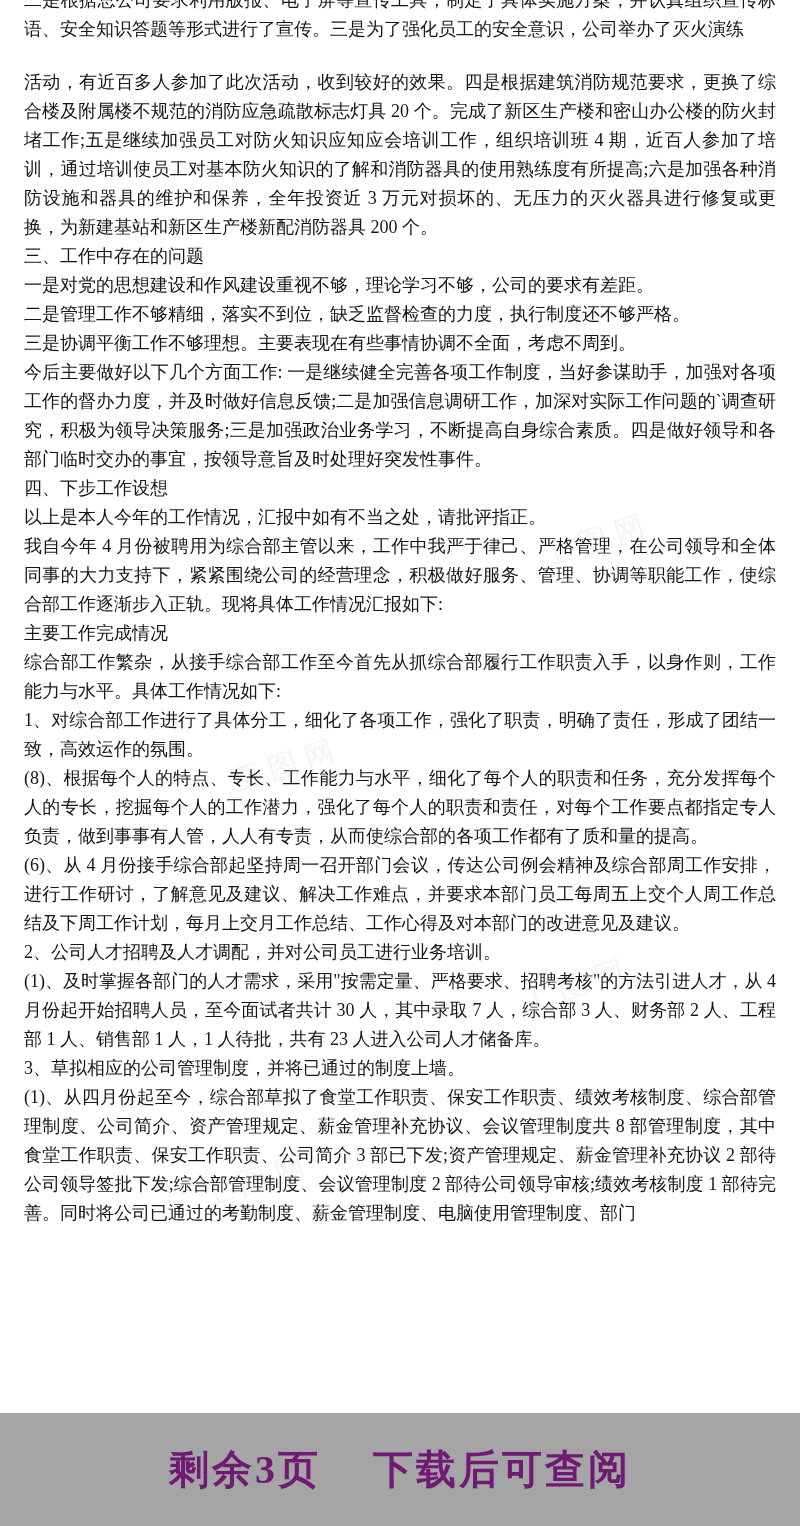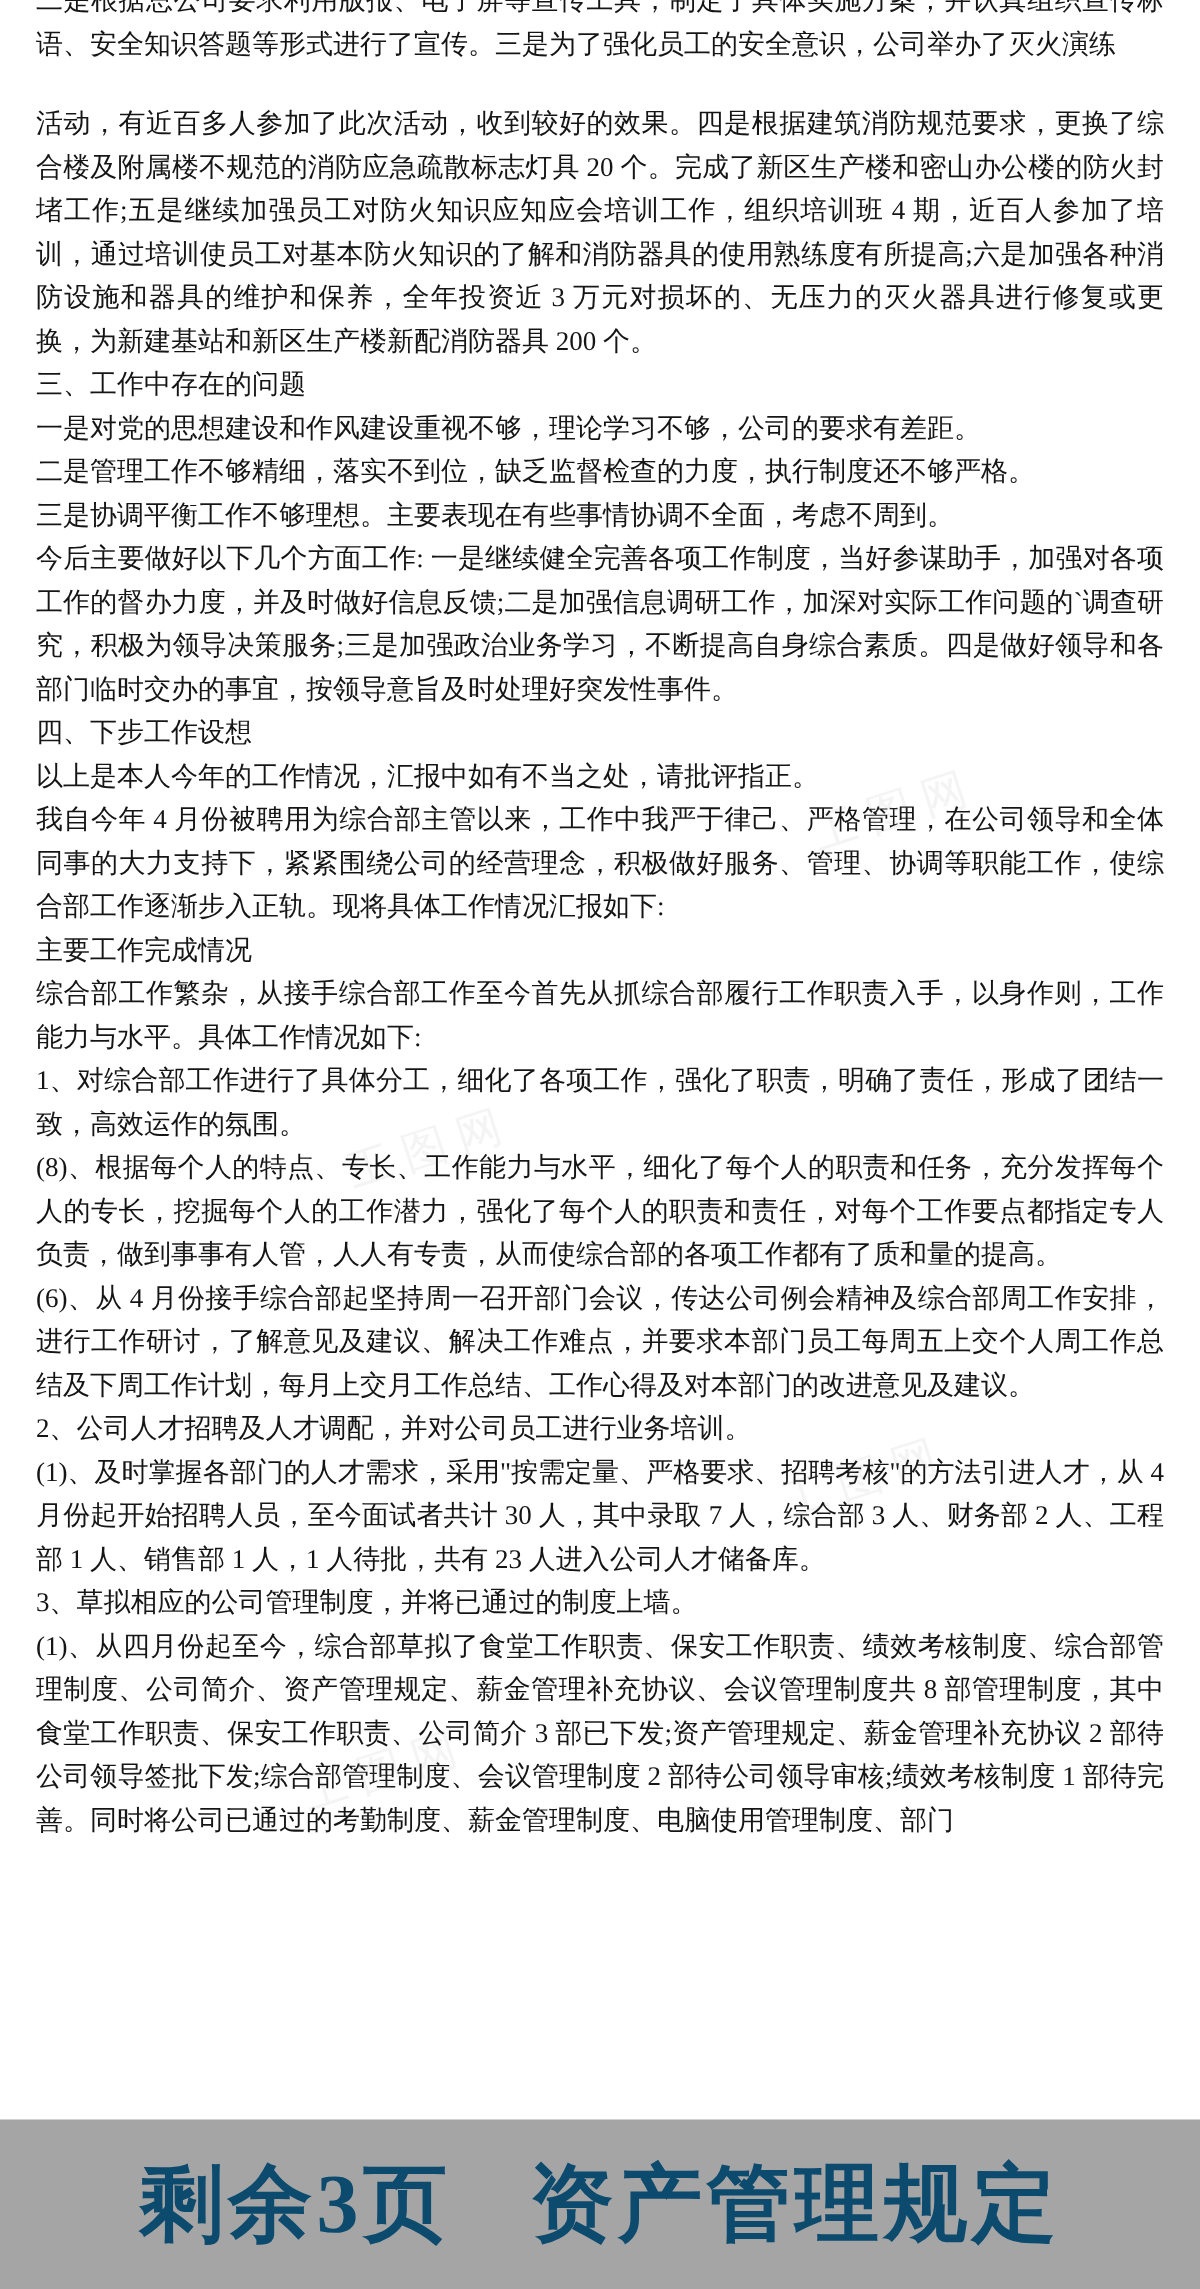--- a/index.html
+++ b/index.html
@@ -39,22 +39,22 @@
     right: 0;
     bottom: 0;
     height: 113px;
     background: #a5a5a5;
     display: flex;
     align-items: center;
     justify-content: center;
     gap: 52px;
   }
   .footer-bar span {
-    color: #0c4a6e;
-    font-size: 56px;
+    color: #701a75;
+    font-size: 40px;
     font-weight: 700;
     letter-spacing: 3px;
     line-height: 1;
   }
 </style>
 </head>
 <body>
 
 <div class="doc">
   <div id="paragraph-list">
@@ -80,14 +80,14 @@
     </div>
 </div>
 
 <span class="watermark" style="left:540px; top:520px;">工图网</span>
 <span class="watermark" style="left:230px; top:745px;">工图网</span>
 <span class="watermark" style="left:520px; top:965px;">工图网</span>
 <span class="watermark" style="left:200px; top:1160px;">工图网</span>
 
 <div class="footer-bar">
   <span>剩余3页</span>
-  <span>资产管理规定</span>
+  <span>下载后可查阅</span>
 </div>
 
 </body></html>

